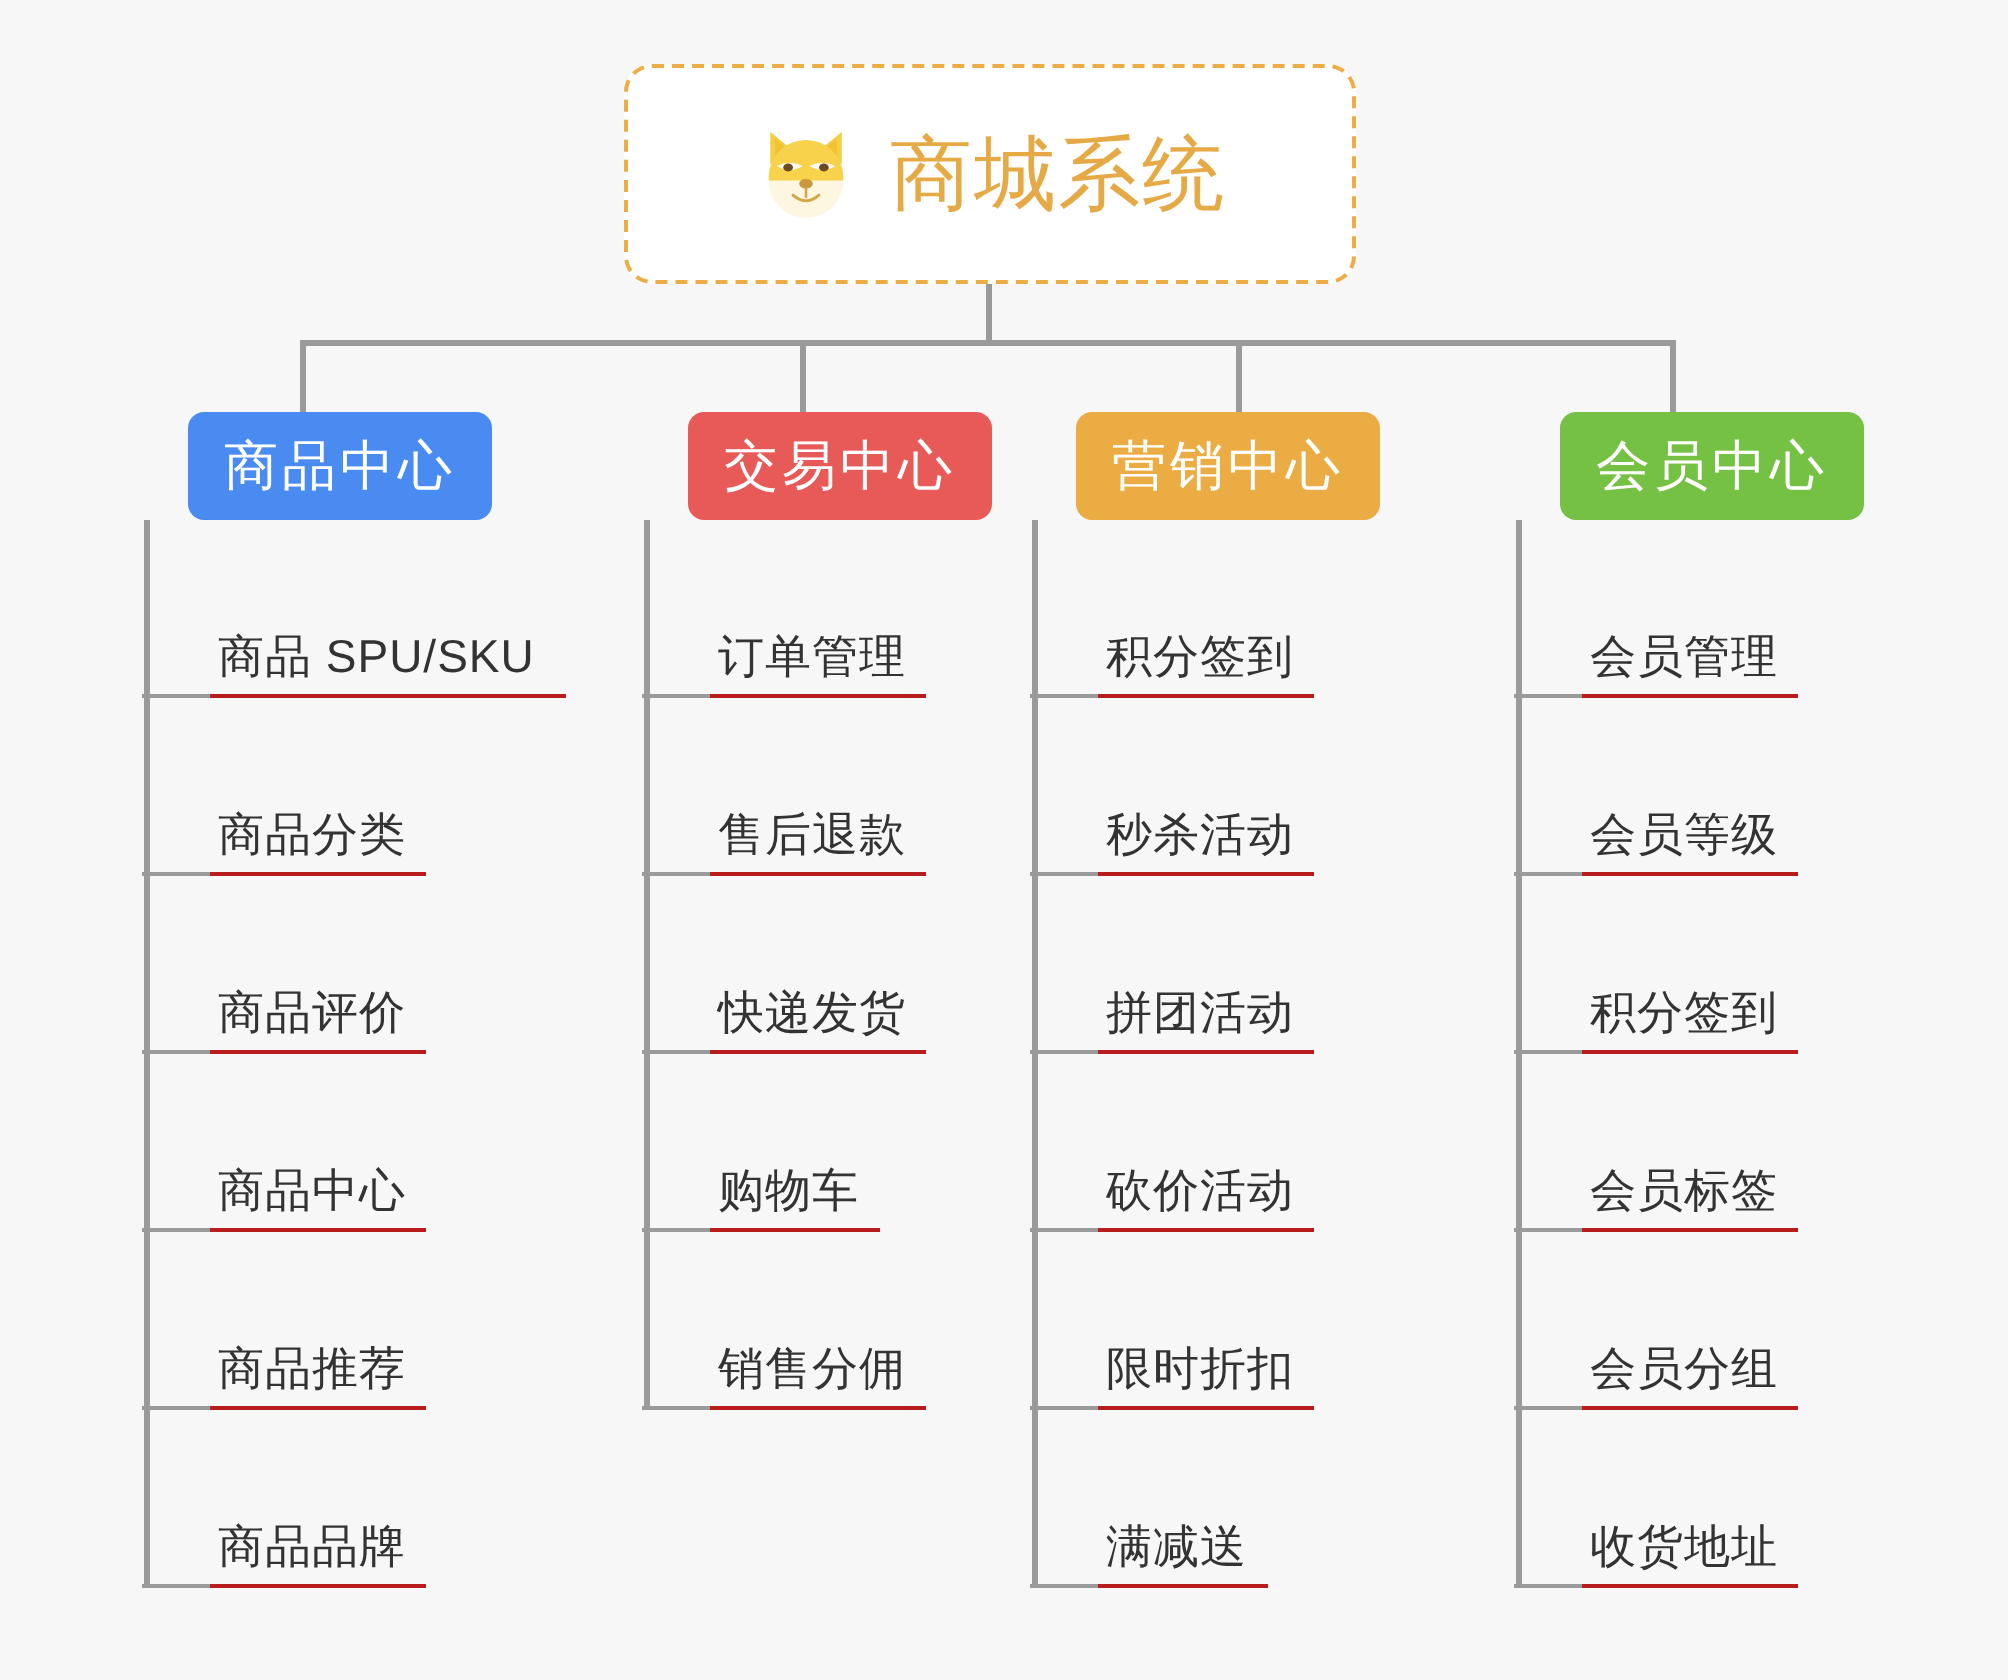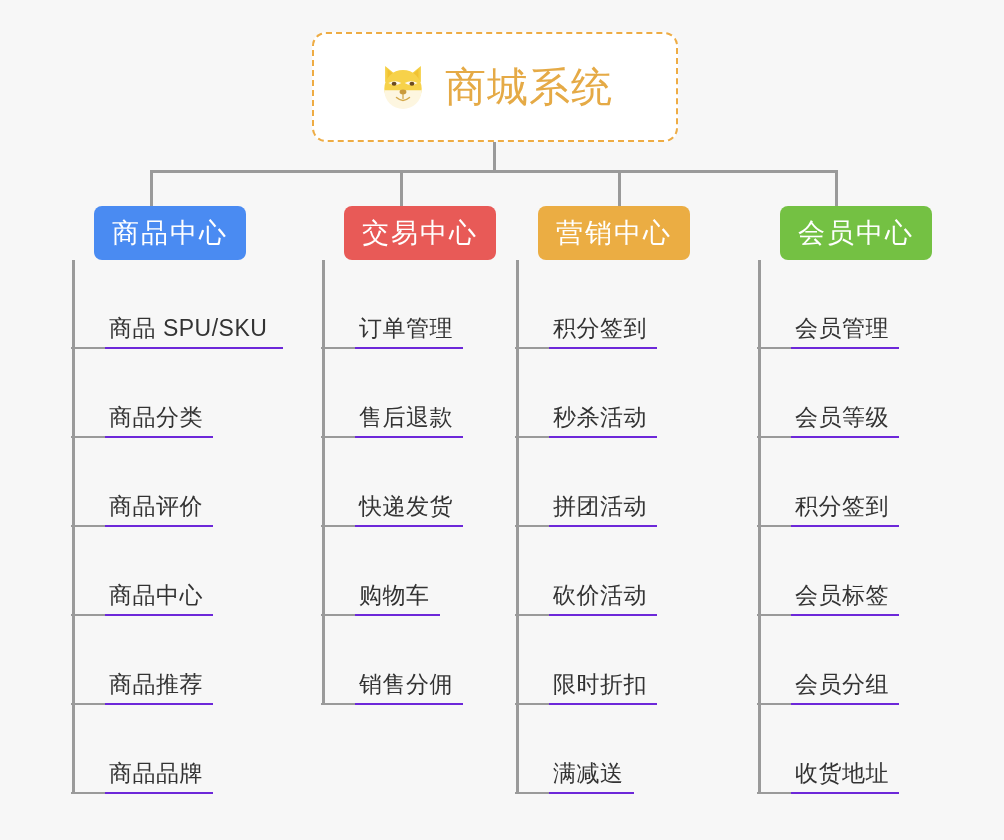--- a/index.html
+++ b/index.html
@@ -119,21 +119,21 @@
     height: 89px;
     display: flex;
     align-items: flex-end;
     box-sizing: border-box;
   }
   .leaf-inner {
     position: relative;
     display: inline-block;
     margin-left: 30px;
     padding: 0 10px 6px 4px;
-    border-bottom: 2px solid #6d28d9;
+    border-bottom: 2px solid #b91c1c;
   }
   .leaf-inner::before {
     content: "";
     position: absolute;
     left: -34px;
     right: 100%;
     bottom: -2px;
     width: 34px;
     height: 2px;
     background: #9a9a9a;

